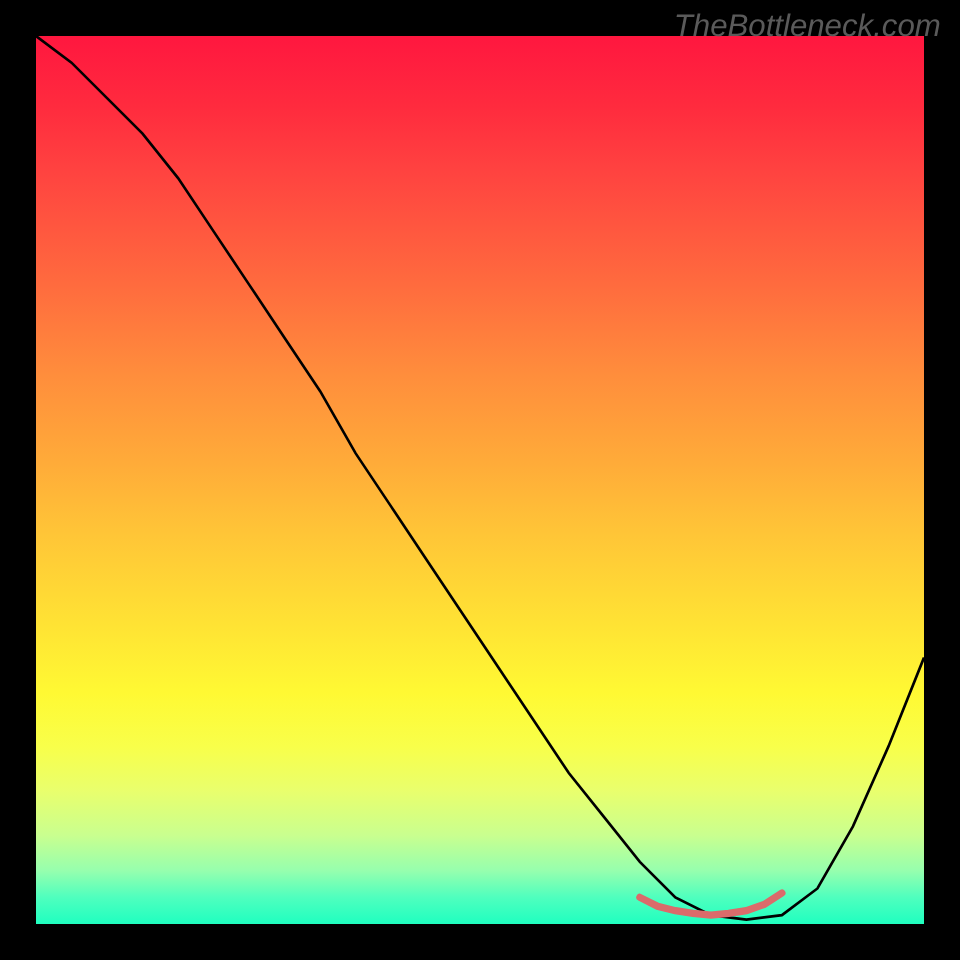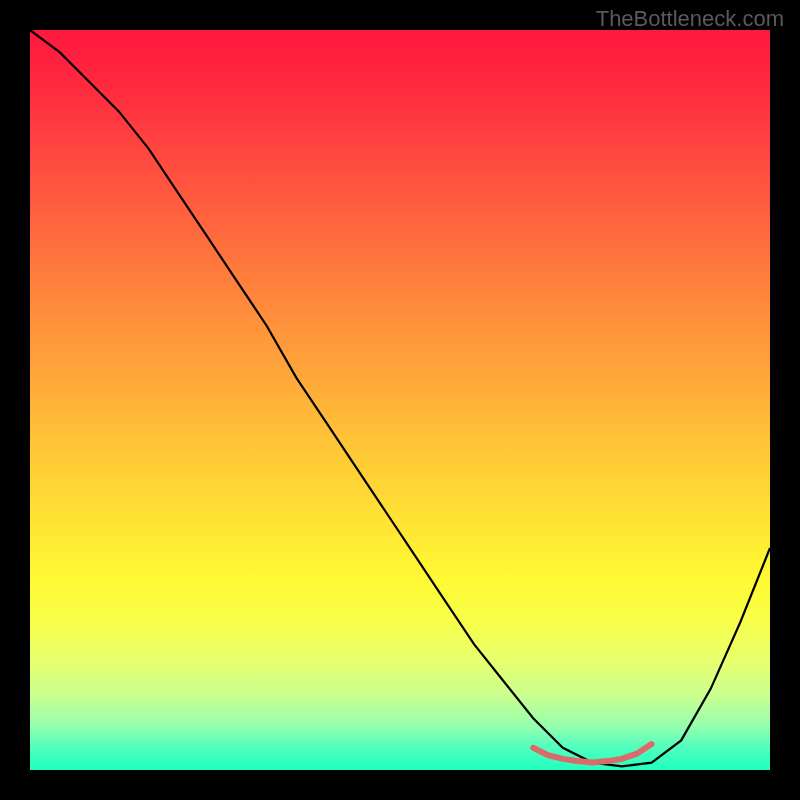--- a/index.html
+++ b/index.html
@@ -8,23 +8,24 @@
     height: 800px;
     background: #000;
     position: relative;
     font-family: Arial, sans-serif;
   }
   .watermark {
     position: absolute;
     top: 6px;
     right: 16px;
     color: #5a5a5a;
-    font-size: 22px;
+    font-size: 26px;
     font-weight: 500;
     z-index: 10;
+    font-style: italic;
   }
   .plot-area {
     position: absolute;
     left: 30px;
     top: 30px;
     width: 740px;
     height: 740px;
   }
   .gradient-bg {
     position: absolute;

